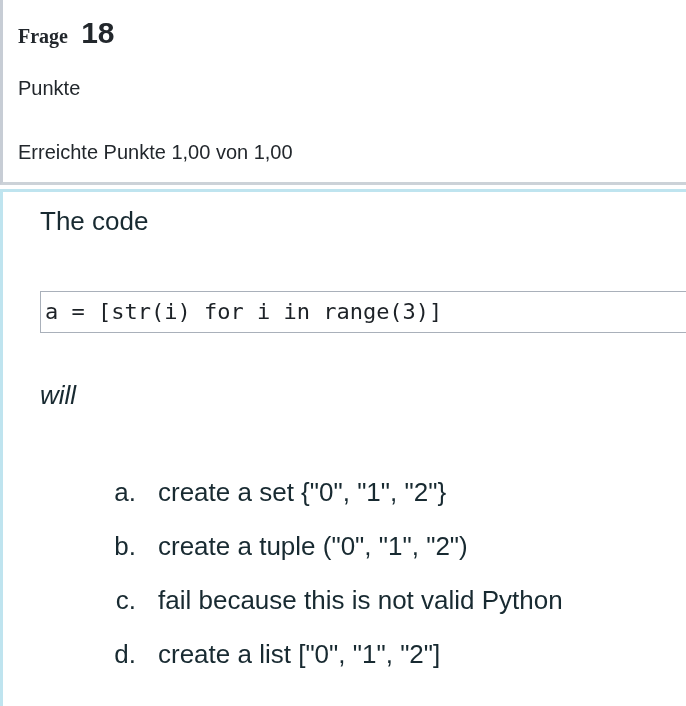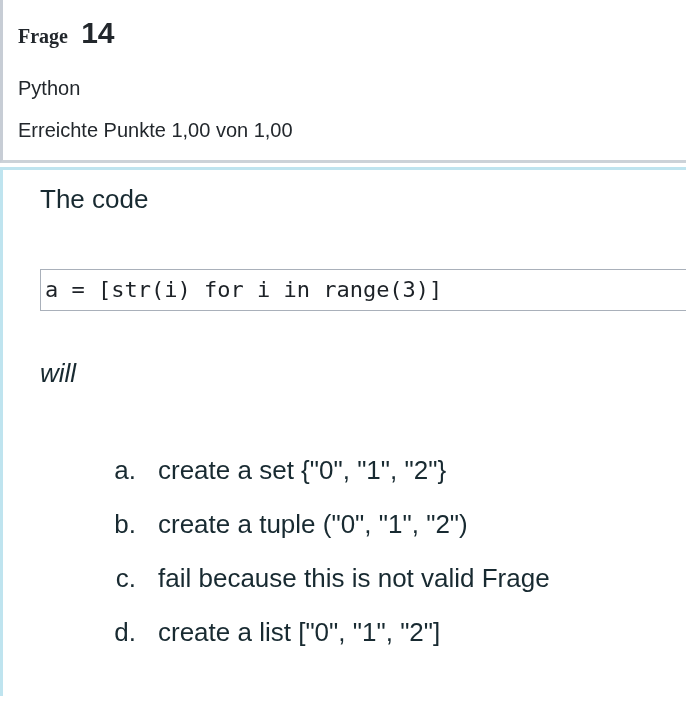--- a/index.html
+++ b/index.html
@@ -11,21 +11,21 @@
     border-left: 3px solid #c7cdd5;
     border-bottom: 3px solid #ccd2d8;
     padding: 15px 20px 17px 15px;
     margin-bottom: 4px;
     color: #22272c;
   }
   .q-no { font-weight: bold; line-height: 36px; }
   .q-label { font-size: 20px; font-family: Liberation Serif, serif; }
   .q-num { font-size: 30px; margin-left: 8px; }
   .q-state { margin-top: 20px; font-size: 20px; line-height: 26px; }
-  .q-grade { margin-top: 16px; font-size: 20px; line-height: 26px; }
+  .q-grade { margin-top: 38px; font-size: 20px; line-height: 26px; }
 
   
   .q-content {
     border-top: 3px solid #bfe4ef;
     border-left: 3px solid #bfe4ef;
     padding: 12px 0 40px 37px;
     height: 529px;
     color: #182a31;
   }
   .q-intro, .q-will { font-size: 26px; line-height: 34px; }
@@ -46,42 +46,42 @@
   .opt { display: flex; font-size: 26px; line-height: 34px; margin-bottom: 20px; }
   .opt-marker { flex: none; width: 96px; text-align: right; }
   .opt-text { margin-left: 22px; white-space: nowrap; }
 </style>
 </head>
 <body>
 
 <div class="q-info">
   <h3 class="q-no">
     <span class="q-label">Frage</span>
-    <span class="q-num">14</span>
+    <span class="q-num">18</span>
   </h3>
-  <div class="q-state">Python</div>
+  <div class="q-state">Punkte</div>
   <div class="q-grade">Erreichte Punkte 1,00 von 1,00</div>
 </div>
 
 <div class="q-content">
   <p class="q-intro">The code</p>
   <pre class="q-code">a = [str(i) for i in range(3)]</pre>
   <p class="q-will">will</p>
 
   <div class="q-options">
     <div class="opt">
       <span class="opt-marker">a.</span>
       <span class="opt-text">create a set {"0", "1", "2"}</span>
     </div>
     <div class="opt">
       <span class="opt-marker">b.</span>
       <span class="opt-text">create a tuple ("0", "1", "2")</span>
     </div>
     <div class="opt">
       <span class="opt-marker">c.</span>
-      <span class="opt-text">fail because this is not valid Frage</span>
+      <span class="opt-text">fail because this is not valid Python</span>
     </div>
     <div class="opt">
       <span class="opt-marker">d.</span>
       <span class="opt-text">create a list ["0", "1", "2"]</span>
     </div>
   </div>
 </div>
 
 </body></html>

